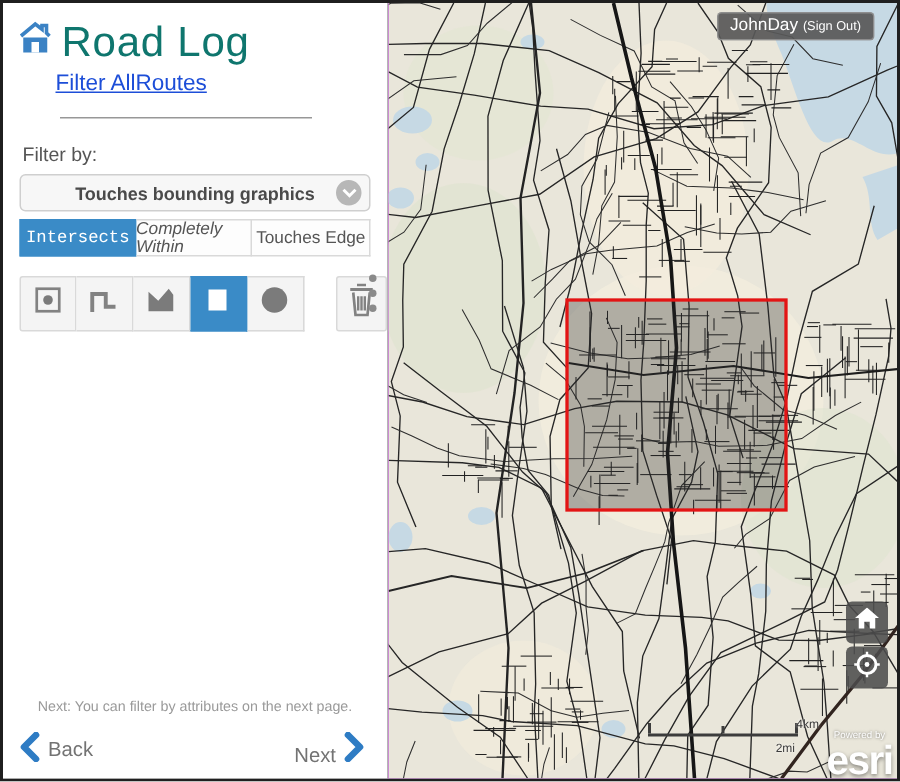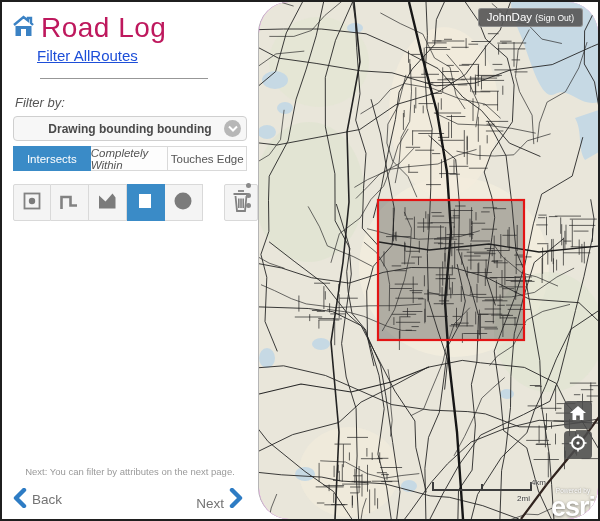--- a/index.html
+++ b/index.html
@@ -2,58 +2,58 @@
 <html><head>
 <meta charset="utf-8">
 <style>
   * { margin:0; padding:0; box-sizing:border-box; }
   html,body { width:600px; height:521px; font-family:"Liberation Sans",sans-serif; background:#fff; }
   .window { width:600px; height:521px; border:2px solid #1f1f1f; display:flex; overflow:hidden; background:#fff; position:relative; }
 
   
   .panel { width:256px; height:100%; background:#fff; position:relative; flex:none; }
   .hdr { display:flex; align-items:center; margin:10px 0 0 9px; }
-  .hdr h1 { font-size:28px; font-weight:400; color:#be185d; margin-left:5px; letter-spacing:0.5px; }
+  .hdr h1 { font-size:28px; font-weight:400; color:#0f766e; margin-left:5px; letter-spacing:0.5px; }
   .subtitle { color:#1d4ed8; font-size:15px; margin:3px 0 0 35px;text-decoration:underline; }
   .instruction { color:#9a9a9a; font-size:12px; margin:19px 0 0 13px; }
   .input-line { border-bottom:1px solid #979797; width:168px; margin:14px 0 0 38px; height:1px; }
-  .filter-label { color:#555; font-size:13px; margin:16px 0 6px 13px;font-style:italic; }
+  .filter-label { color:#555; font-size:13px; margin:16px 0 6px 13px; }
 
   .dropdown { width:234px; height:25px; margin-left:11px; background:#f7f7f7; border:1px solid #cfcfcf;
     border-radius:4px; display:flex; align-items:center; justify-content:center; position:relative; cursor:pointer; }
   .dropdown .val { font-size:12px; font-weight:bold; color:#4a4a4a; }
   .dd-chev { position:absolute; right:5px; top:3px; width:17px; height:17px; border-radius:50%; background:#b7b7b7;
     display:flex; align-items:center; justify-content:center; }
 
   .tabs { display:flex; width:234px; margin:5px 0 0 11px; }
   .tab { height:25px; border:1px solid #d9d9d9; background:#fdfdfd; color:#555; font-size:11.5px;
     display:flex; align-items:center; justify-content:center; cursor:pointer; border-left-width:0; }
   .tab:first-child { border-left-width:1px; }
   .tab.active { background:#3a8bc7; border-color:#3a8bc7; color:#fff; }
-  .tab-0 { width:82px; } .tab-1 { width:82px;font-style:italic; } .tab-2 { width:83px; }
+  .tab-0 { width:82px;font-family:Liberation Mono, monospace; } .tab-1 { width:82px;font-style:italic; } .tab-2 { width:83px; }
 
   .tools { display:flex; margin:13px 0 0 11px; align-items:flex-start; }
   .toolbtn { width:43px; height:37px; background:#f4f4f4; border:1px solid #d9d9d9; border-left-width:0;
     display:flex; align-items:center; justify-content:center; cursor:pointer; }
   .toolbtn:first-child { border-left-width:1px; border-radius:2px 0 0 2px; }
   .toolbtn.sel { background:#3a8bc7; border-color:#3a8bc7; }
   .trashbtn { width:39px; height:37px; margin-left:21px; background:#f4f4f4; border:1px solid #d9d9d9;
     border-radius:2px; display:flex; align-items:center; justify-content:center; cursor:pointer; }
 
   .drag-dots { position:absolute; right:7px; top:181px; display:flex; flex-direction:column; gap:5px; cursor:col-resize; }
   .drag-dots i { width:5px; height:5px; border-radius:50%; background:#8a8a8a; }
 
   .note { position:absolute; bottom:42px; width:100%; text-align:center; font-size:9.5px; color:#9a9a9a; }
   .nav { position:absolute; bottom:8px; left:0; width:100%; height:26px; }
   .nav-back { position:absolute; left:10px; bottom:0; display:flex; align-items:center; cursor:pointer; }
   .nav-next { position:absolute; right:14px; bottom:0; display:flex; align-items:flex-end; cursor:pointer; }
   .nav span { color:#737373; font-size:13.5px; margin:0 5px; }
 
   
-  .map { position:relative; width:340px; height:100%; flex:none; background:#d946ef; border-left:1px solid #b5b5b5; overflow:hidden;border-radius:31px; }
+  .map { position:relative; width:340px; height:100%; flex:none; background:#d946ef; border-left:1px solid #b5b5b5; overflow:hidden; }
   .map svg.base { position:absolute; left:0; top:0; }
 
   .user-btn { position:absolute; top:6px; right:15px; background:rgba(88,88,88,0.92); border:1px solid rgba(160,160,160,0.7);
     border-radius:3px; color:#fff; padding:2px 8px 3px 8px; font-size:11.5px; cursor:pointer; white-space:nowrap; }
   .user-btn .small { font-size:8.5px; }
 
   .map-ctrls { position:absolute; right:6px; top:399px; display:flex; flex-direction:column; gap:2px; }
   .mbtn { width:28px; height:28px; border-radius:4px; background:rgba(76,76,76,0.87); display:flex;
     align-items:center; justify-content:center; cursor:pointer; }
 
@@ -83,21 +83,21 @@
       </span>
       <h1>Road Log</h1>
     </div>
     <div class="subtitle">Filter AllRoutes</div>
 
     <div class="input-line"></div>
 
     <div class="filter-label">Filter by:</div>
 
     <div class="dropdown">
-      <span class="val">Drawing bounding bounding</span>
+      <span class="val">Touches bounding graphics</span>
       <span class="dd-chev">
         <svg width="10" height="7" viewBox="0 0 10 7">
             <path d="M1,1.5 L5,5.5 L9,1.5" fill="none" stroke="#fff" stroke-width="2"></path>
           </svg>
       </span>
     </div>
 
     <div class="tabs">
       <div class="tab tab-0 active">Intersects</div>
       <div class="tab tab-1">Completely Within</div>

